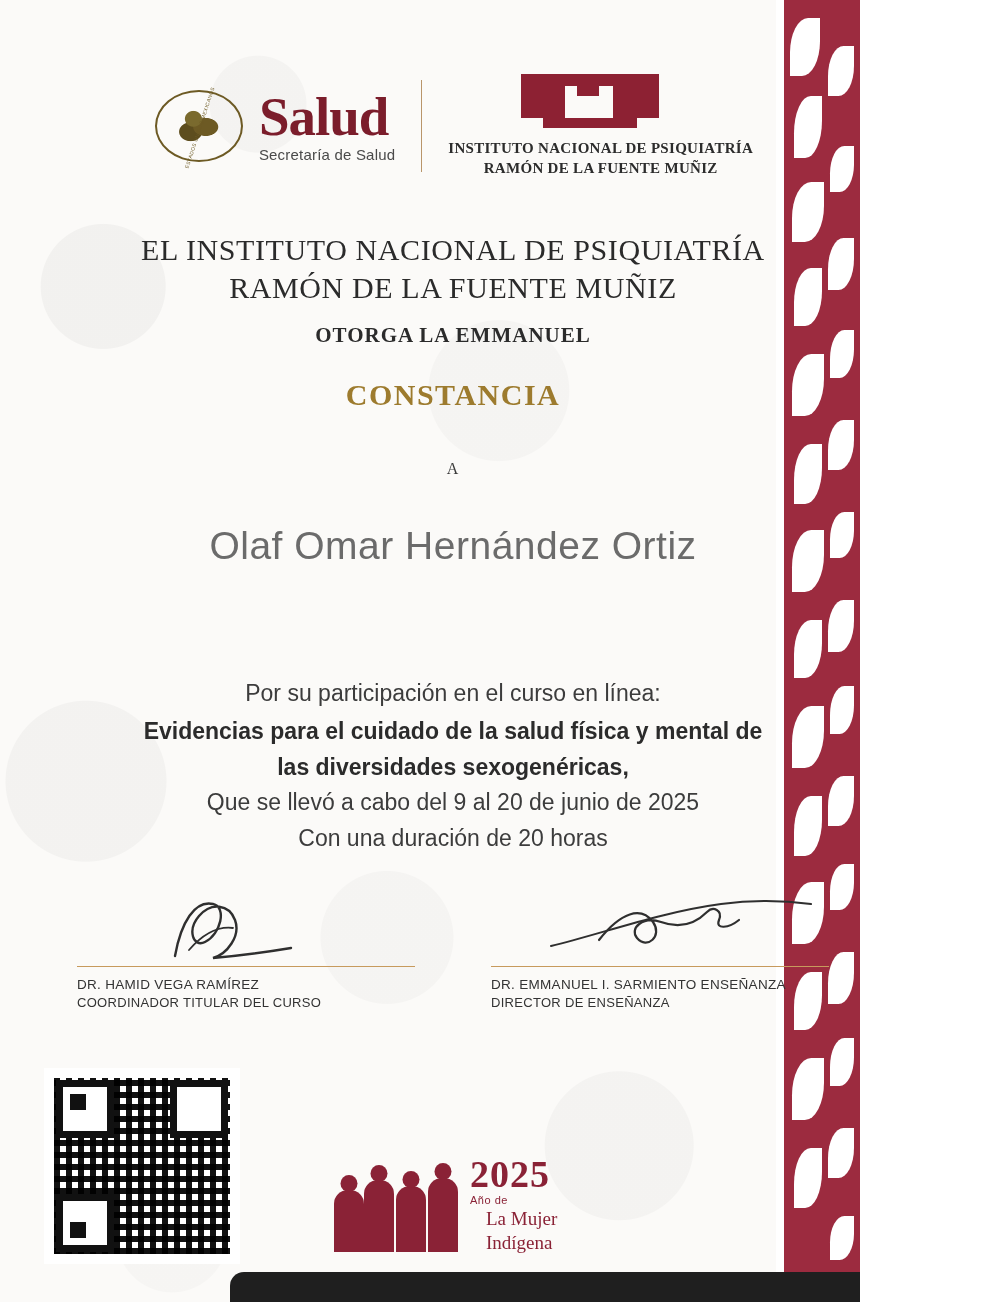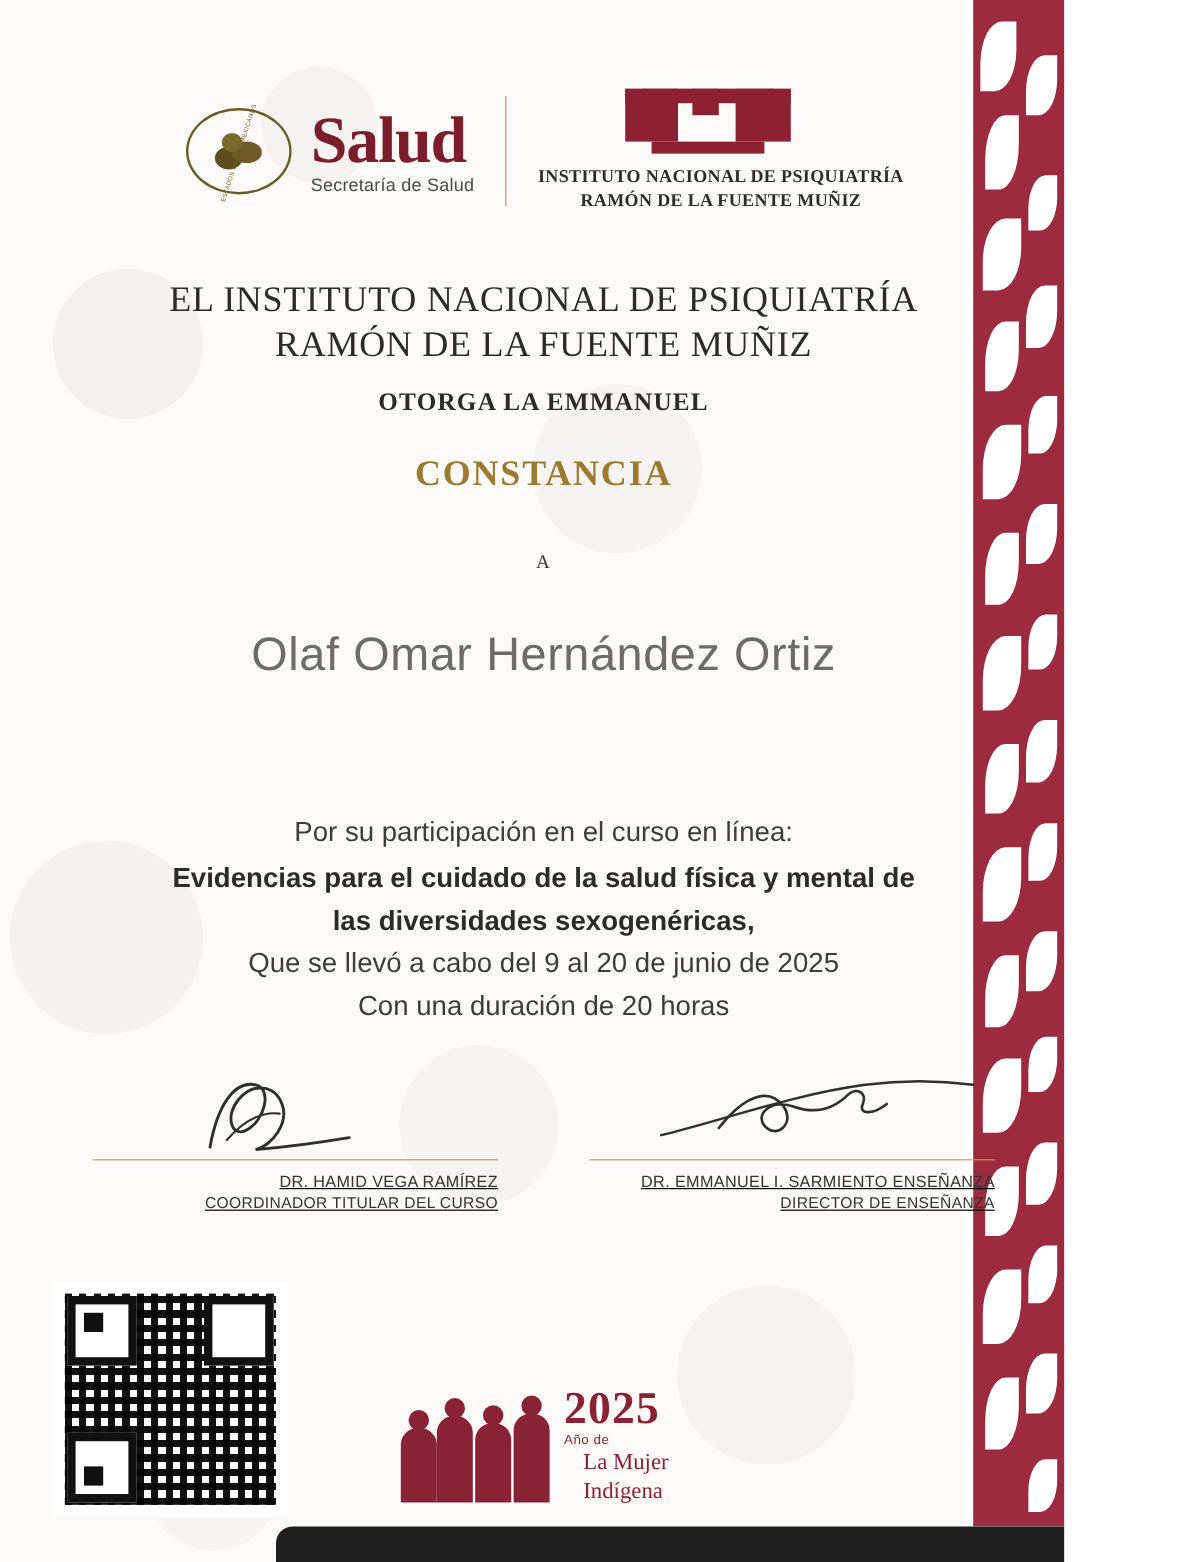--- a/index.html
+++ b/index.html
@@ -5,24 +5,25 @@
   html, body {
     margin: 0;
     padding: 0;
     background: #ffffff;
   }
   body {
     font-family: "Liberation Sans", sans-serif;
   }
   .page {
     position: relative;
-    width: 887px;
+    width: 812px;
     height: 1302px;
     background: #fbfaf8;
     overflow: hidden;
+    padding-left: 48px;
   }
 
   
   .bg-texture {
     position: absolute;
     inset: 0;
     background:
       radial-gradient(circle at 12% 22%, rgba(0,0,0,0.035) 0 62px, rgba(0,0,0,0) 63px),
       radial-gradient(circle at 30% 8%, rgba(0,0,0,0.028) 0 48px, rgba(0,0,0,0) 49px),
       radial-gradient(circle at 58% 30%, rgba(0,0,0,0.025) 0 70px, rgba(0,0,0,0) 71px),
@@ -228,23 +229,22 @@
 
   
   .signatures {
     display: flex;
     justify-content: center;
     gap: 76px;
     margin-top: 26px;
   }
   .sig {
     width: 338px;
-    text-align: right;
-    position: relative;
-    text-decoration: underline;
+    text-align: left;
+    position: relative;
   }
   .sig-art {
     height: 84px;
     position: relative;
   }
   .sig-line {
     height: 1px;
     background: #c79a5d;
     width: 100%;
   }

